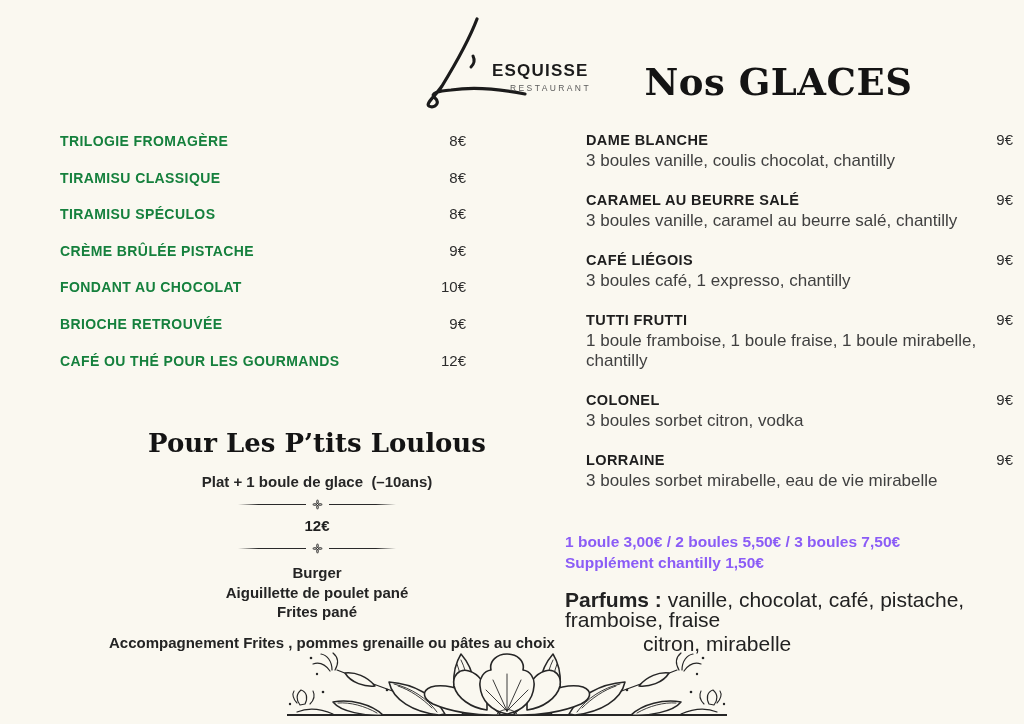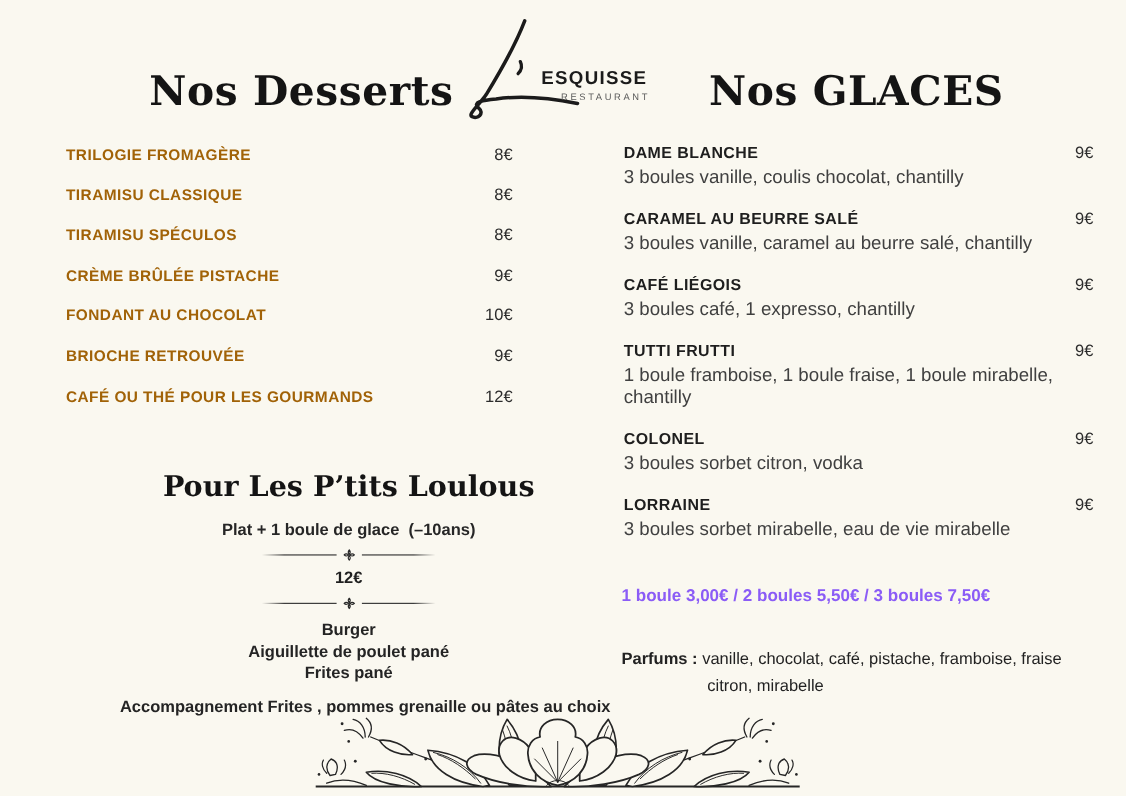--- a/index.html
+++ b/index.html
@@ -28,33 +28,33 @@
     position:absolute; left:95px; top:69px;
     font-size:8.5px; letter-spacing:2.4px; color:#5b5b5b;
   }
 
   
   .dessert-list{ position:absolute; left:60px; top:132px; width:406px; }
   .d-row{
     display:flex; justify-content:space-between; align-items:baseline;
     height:15px; margin-bottom:21.6px;
   }
-  .d-name{ font-size:14px; font-weight:600; letter-spacing:0.4px; color:#a16207; }
+  .d-name{ font-size:14px; font-weight:600; letter-spacing:0.4px; color:#15803d; }
   .price{ font-size:15px; font-weight:400; color:#2c2c2c; }
 
   
-  .glace-list{ position:absolute; left:567px; top:131px; width:427px; }
+  .glace-list{ position:absolute; left:586px; top:131px; width:427px; }
   .g-block{ margin-bottom:20px; }
   .g-top{ display:flex; justify-content:space-between; align-items:baseline; height:18px; }
   .g-name{ font-size:14.5px; font-weight:700; letter-spacing:0.4px; color:#1e1e1e; }
   .g-desc{ font-size:17px; color:#404040; margin-top:2px; line-height:20px; }
 
   
   .scoop-pricing{ position:absolute; left:565px; top:531px; font-size:15.5px; font-weight:700; line-height:21px; color:#8b5cf6; }
-  .parfums{ position:absolute; left:565px; top:590px; font-size:15px; line-height:20px; color:#222; }
+  .parfums{ position:absolute; left:565px; top:590px; font-size:21px; line-height:20px; color:#222; }
   .parfums .lbl{ font-weight:700; }
   .parfums .l2{ padding-left:78px; margin-top:4px; }
 
   
   .kids{ position:absolute; left:61px; top:428px; width:416px; text-align:center;margin-left:48px; }
   .kids-title{ font-family:"DejaVu Serif", serif; font-weight:700; font-size:26px; color:#141414; }
   .kids-sub{ margin-top:15px; font-size:15px; font-weight:600; color:#262626; white-space:pre; }
   .kids-divider{ display:flex; align-items:center; justify-content:center; gap:6px; width:158px; margin:9px auto 0 auto; }
   .kd-line{ flex:1; height:1.4px; }
   .kd-left{ background:linear-gradient(to left, #2a2a2a 70%, rgba(42,42,42,0)); }
@@ -75,21 +75,20 @@
     <svg width="210" height="105" viewBox="0 0 210 105">
       <g fill="none" stroke="#1b1b1b" stroke-linecap="round">
         <path stroke-width="3.2" d="M62 5 C54 26 38 54 27 72 C21 81 10 90 14 92 C19 95 26 89 20 84 C14 79 24 77 36 76 C62 72 90 76 110 80"></path>
         <path stroke-width="3" d="M58 42 C60 46 59 50 56 53"></path>
       </g>
     </svg>
     <div class="logo-name">ESQUISSE</div>
     <div class="logo-sub">RESTAURANT</div>
   </div>
 
-  <div class="section-title" id="desserts-title">Nos Desserts</div>
   <div class="section-title" id="glaces-title">Nos GLACES</div>
 
   <div class="dessert-list">
     <div class="d-row">
       <span class="d-name">TRILOGIE FROMAGÈRE</span>
       <span class="price">8€</span>
     </div>
     <div class="d-row">
       <span class="d-name">TIRAMISU CLASSIQUE</span>
       <span class="price">8€</span>
@@ -156,20 +155,21 @@
       <div class="g-top">
         <span class="g-name">LORRAINE</span>
         <span class="price">9€</span>
       </div>
       <div class="g-desc">3 boules sorbet mirabelle, eau de vie mirabelle</div>
     </div>
   </div>
 
   <div class="scoop-pricing">
     <div>1 boule 3,00€ / 2 boules 5,50€ / 3 boules 7,50€</div>
+    <div>Supplément chantilly 1,50€</div>
   </div>
 
   <div class="parfums">
     <div><span class="lbl">Parfums :</span><span> vanille, chocolat, café, pistache, framboise, fraise</span></div>
     <div class="l2">citron, mirabelle</div>
   </div>
 
   <div class="kids">
     <div class="kids-title">Pour Les P’tits Loulous</div>
     <div class="kids-sub">Plat + 1 boule de glace  (–10ans)</div>

